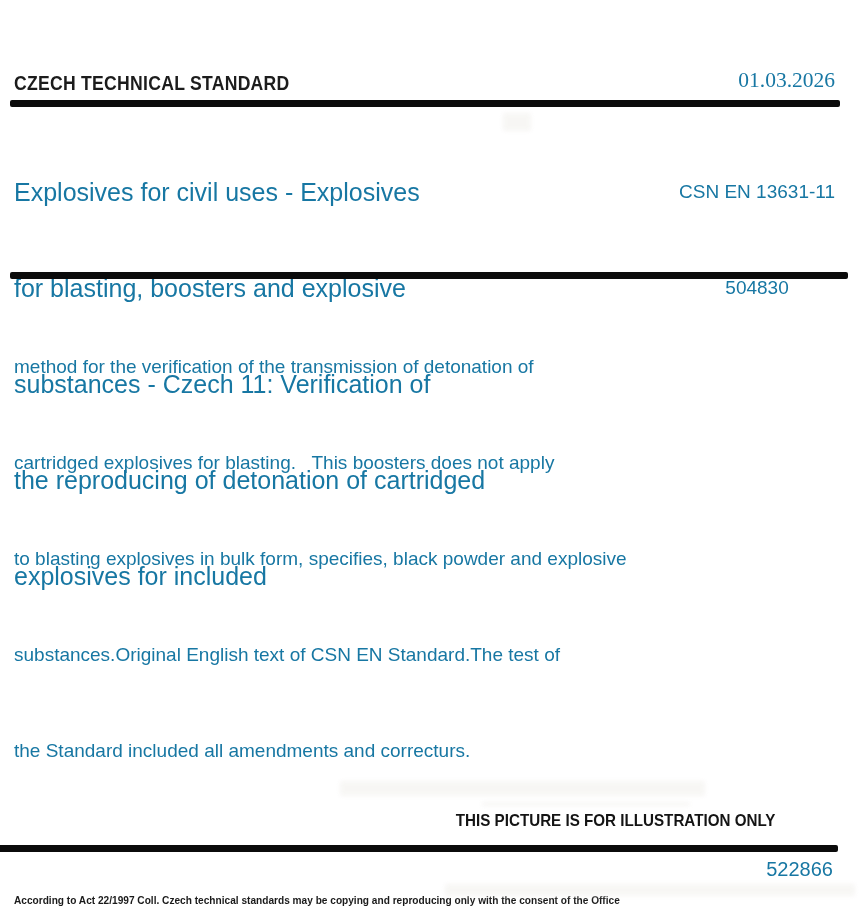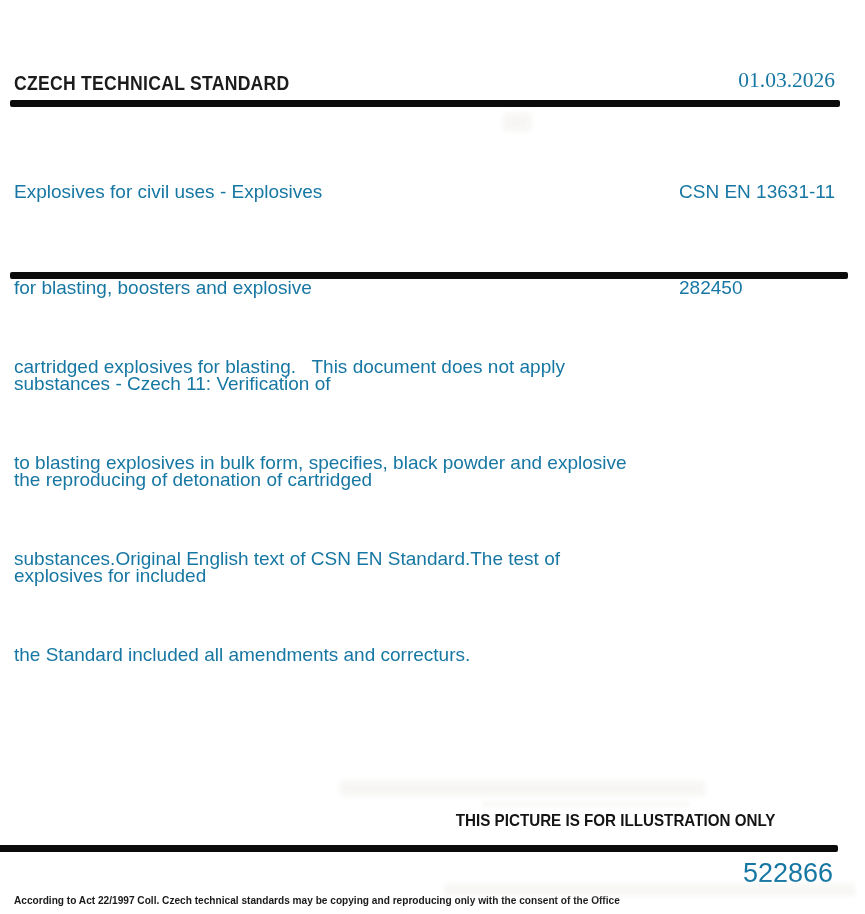--- a/index.html
+++ b/index.html
@@ -41,30 +41,30 @@
     height:7px;
     border-radius:2px;
   }
   .rule-1{left:10px; top:100px; width:830px;}
   .rule-2{left:10px; top:272px; width:838px;}
   .footer-bar{left:0px; top:845px; width:838px; height:7px; background:var(--rule); border-radius:0 2px 2px 0;}
 
   .title-block{
     left:14px; top:112px;
     color:var(--blue);
-    font-size:19px;
+    font-size:25px;
     line-height:32px;
     white-space:pre;
   }
   .meta-block{
     right:30px; top:112px;
     color:var(--blue);
     font-size:19px;
     line-height:32px;
-    text-align:left;
+    text-align:center;
     white-space:pre;
   }
   .abstract-block{
     left:14px; top:287px;
     color:var(--blue);
     font-size:19px;
     line-height:32px;
     white-space:pre;
   }
   .illustration-note{
@@ -81,21 +81,21 @@
     font-size:11.5px;
     font-weight:bold;
     color:#1a1a1a;
     line-height:15.5px;
     transform:scaleX(0.88);
     transform-origin:left top;
     white-space:pre;
   }
   .footer-id{
     right:32px; top:858px;
-    font-size:27px;
+    font-size:20px;
     color:var(--blue);
     white-space:pre;
   }
   .smudge{
     background:#f4f3f0;
     filter:blur(2px);
     opacity:0.7;
     border-radius:2px;
   }
   .smudge-1{left:503px; top:113px; width:28px; height:18px;}
@@ -119,27 +119,28 @@
   <div class="abs title-block">
     <div>Explosives for civil uses - Explosives</div>
     <div>for blasting, boosters and explosive</div>
     <div>substances - Czech 11: Verification of</div>
     <div>the reproducing of detonation of cartridged</div>
     <div>explosives for included</div>
   </div>
 
   <div class="abs meta-block">
     <div>CSN EN 13631-11</div>
-    <div>282450</div>
+    <div>504830</div>
   </div>
 
   <div class="abs rule rule-2"></div>
 
   <div class="abs abstract-block">
-    <div>cartridged explosives for blasting.   This document does not apply</div>
+    <div>method for the verification of the transmission of detonation of</div>
+    <div>cartridged explosives for blasting.   This boosters does not apply</div>
     <div>to blasting explosives in bulk form, specifies, black powder and explosive</div>
     <div>substances.Original English text of CSN EN Standard.The test of</div>
     <div>the Standard included all amendments and correcturs.</div>
   </div>
 
   <div class="abs smudge smudge-2"></div>
   <div class="abs smudge smudge-3"></div>
 
   <div class="abs illustration-note">THIS PICTURE IS FOR ILLUSTRATION ONLY</div>
 

